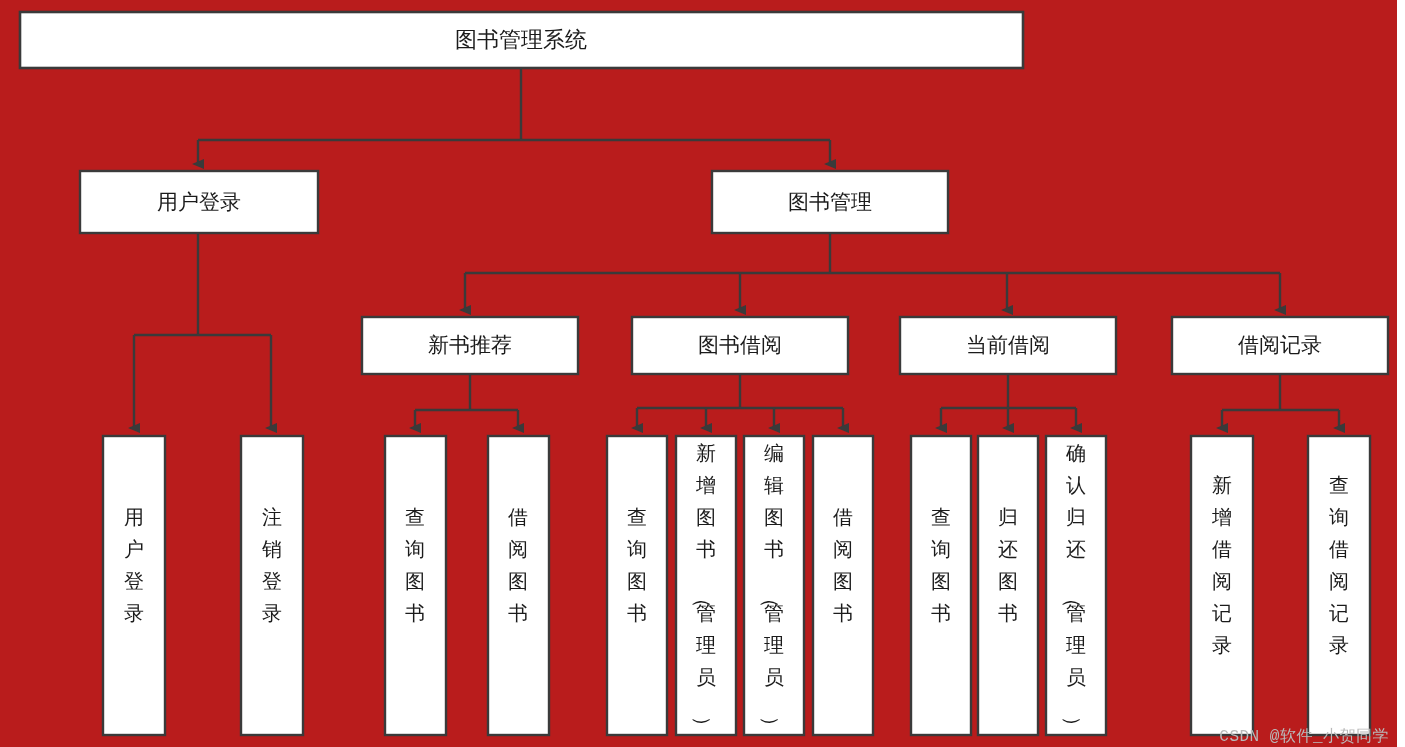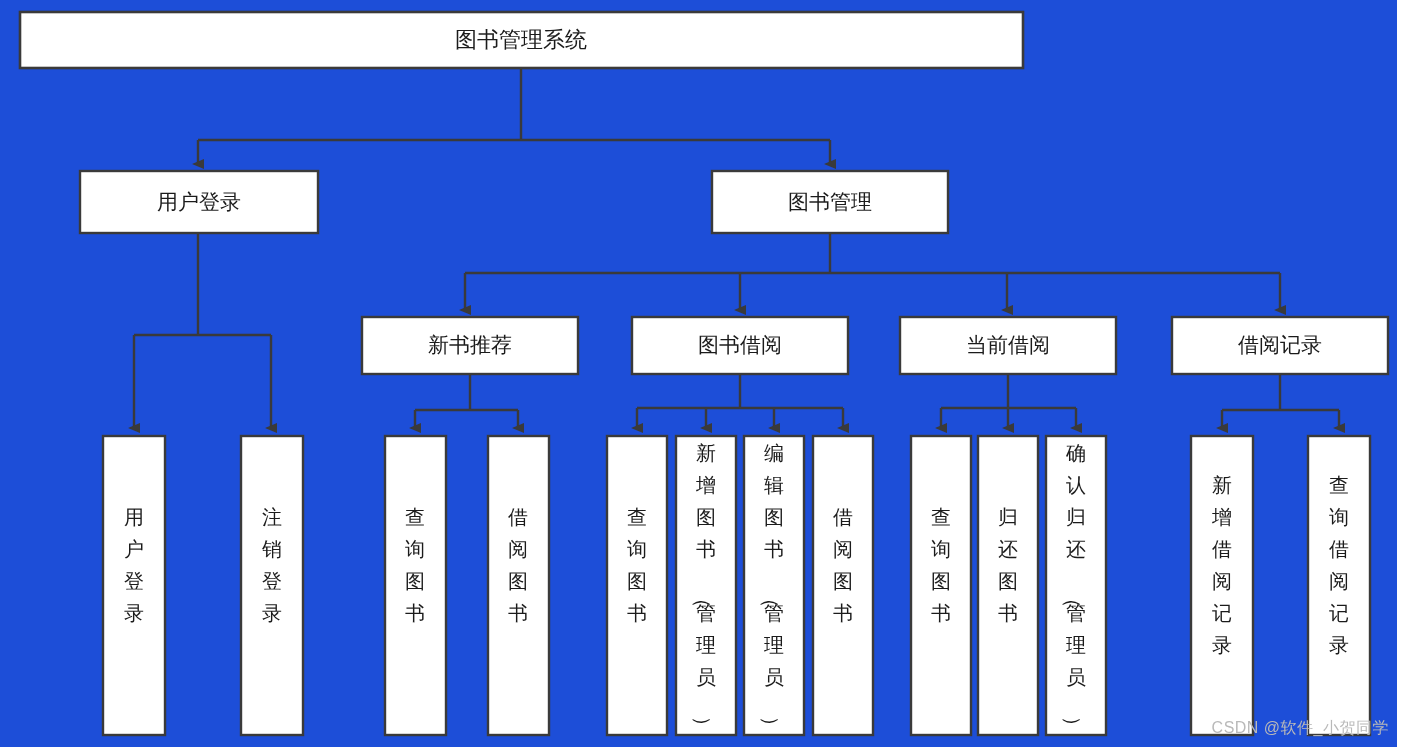--- a/index.html
+++ b/index.html
@@ -8,21 +8,21 @@
     padding: 0;
     background: #ffffff;
   }
   body {
     font-family: "DejaVu Sans", "Liberation Sans", sans-serif;
   }
   #diagram-root {
     position: relative;
     width: 1397px;
     height: 747px;
-    background: #1d4ed8;
+    background: #b91c1c;
     overflow: hidden;
   }
   svg#chart-svg {
     position: absolute;
     left: 0;
     top: 0;
     width: 1405px;
     height: 747px;
     display: block;
   }
@@ -60,22 +60,22 @@
   .leaf-label {
     fill: #1b1b1b;
     font-family: "DejaVu Sans", "Liberation Sans", sans-serif;
     font-size: 20px;
     text-anchor: middle;
     white-space: pre;
   }
   .watermark {
     position: absolute;
     right: 8px;
-    bottom: 8px;
-    font-family: Liberation Sans, sans-serif;
+    bottom: 0;
+    font-family: Liberation Mono, monospace;
     font-size: 16px;
     color: #b9b9b9;
     letter-spacing: 0.5px;
     user-select: none;
     pointer-events: none;
   }
 </style>
 </head>
 <body>
 

